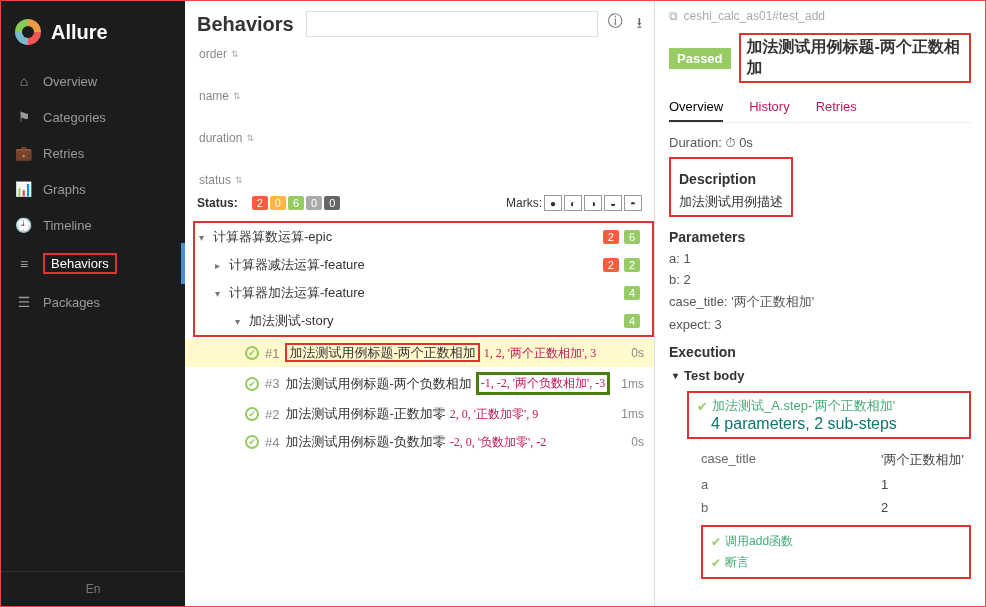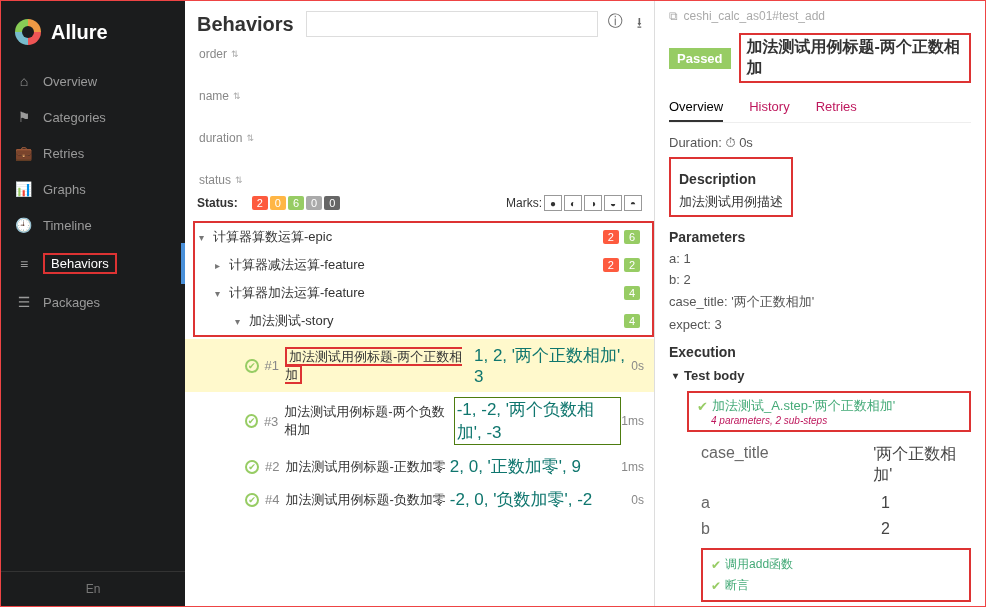--- a/index.html
+++ b/index.html
@@ -40,22 +40,22 @@
 
 .tree { flex:1; overflow:auto; font-size:13px; }
 .tree-row { display:flex; align-items:center; padding:5px 10px 5px 4px; }
 .tree-row.selected { background:#fff9cc; }
 .caret { width:14px; color:#777; font-size:10px; cursor:pointer; }
 .node-label { flex:1; }
 .redbox { border:2px solid #d33; padding:0 2px; }
 .right-badges { display:flex; gap:3px; }
 .tree-leaf .num { color:#888; margin-right:6px; }
 .status-dot { width:14px; height:14px; border-radius:50%; border:2px solid #97cc64; color:#97cc64; display:inline-flex; align-items:center; justify-content:center; font-size:9px; margin-right:6px; }
-.params { color:#0f766e; font-size:17px; margin-left:4px; }
-.params.boxed { border:1px solid #4d7c0f; padding:0 2px; }
+.params { color:#be185d; font-size:12px; margin-left:4px;font-family:Liberation Serif, serif; }
+.params.boxed { border:3px solid #4d7c0f; padding:0 2px; }
 .duration { color:#888; font-size:12px; margin-left:auto; }
 .group-box { border:2px solid #d33; margin: 2px 0 2px 8px; }
 
 
 .detail { flex:1; padding: 8px 14px; overflow:auto; }
 .crumb { color:#aaa; font-size:12px; display:flex; align-items:center; gap:6px; }
 .crumb .copy { font-size:12px; }
 .title-row { display:flex; align-items:center; margin:10px 0; gap:8px; }
 .pill-pass { background:#97cc64; color:#fff; padding:3px 8px; font-weight:600; font-size:13px; }
 .det-title-box { border:2px solid #d33; padding:2px 6px; font-size:16px; font-weight:600; }
@@ -64,22 +64,22 @@
 .tab.active { color:#000; border-bottom:2px solid #333; }
 .kv { margin:6px 0; font-size:13px; color:#555; }
 .section-h { font-weight:600; margin:12px 0 6px; font-size:14px; }
 .desc-box { border:2px solid #d33; padding:4px 8px; display:inline-block; }
 .exec-body { margin-left:4px; }
 .body-toggle { font-weight:600; margin:8px 0; display:flex; align-items:center; cursor:pointer; }
 .body-toggle .car { font-size:10px; margin-right:6px; }
 .step-box { border:2px solid #d33; padding:4px 8px; margin:4px 0 8px 14px; }
 .step-name { color:#4a7; display:flex; align-items:center; gap:4px; }
 .step-name .chk { color:#97cc64; }
-.step-sub { color:#be185d; font-size:10px; margin-left:14px;font-style:italic; }
-.param-table { margin:6px 0 6px 28px; font-size:16px; }
+.step-sub { color:#0f766e; font-size:16px; margin-left:14px; }
+.param-table { margin:6px 0 6px 28px; font-size:13px; }
 .param-table .prow { display:flex; padding:4px 0; }
 .param-table .pk { width:180px; color:#666; }
 .param-table .pv { color:#444; }
 .sub-steps-box { border:2px solid #d33; padding:4px 8px; margin:4px 0 0 28px; }
 .sub-step { display:flex; align-items:center; gap:4px; color:#4a7; font-size:12px; padding:2px 0; }
 .sub-step .chk { color:#97cc64; }
 </style>
 </head>
 <body>
 

